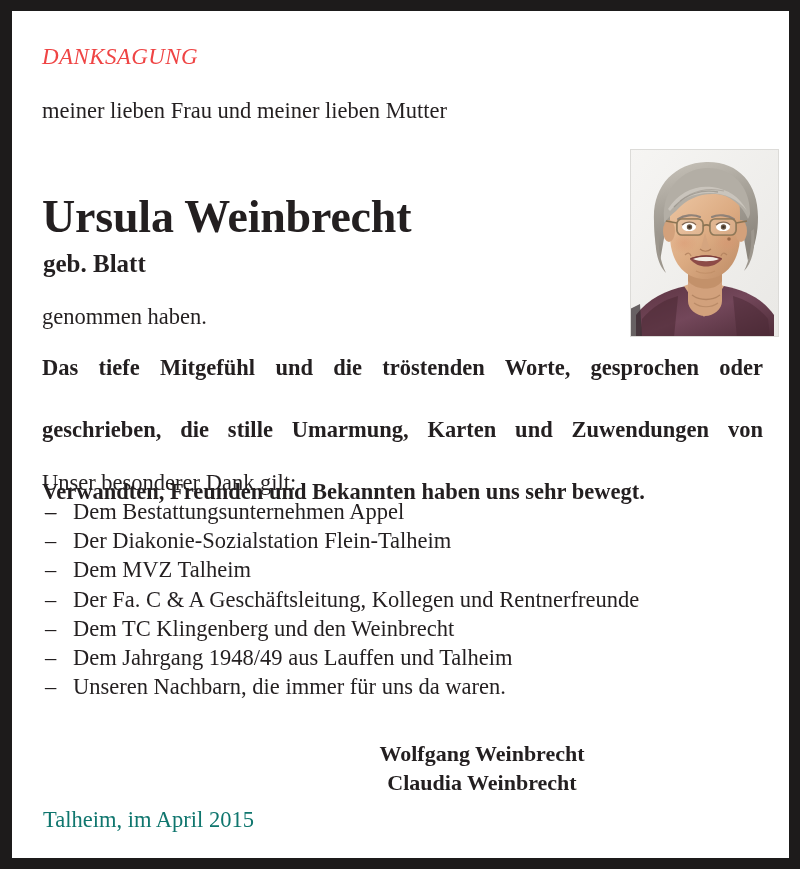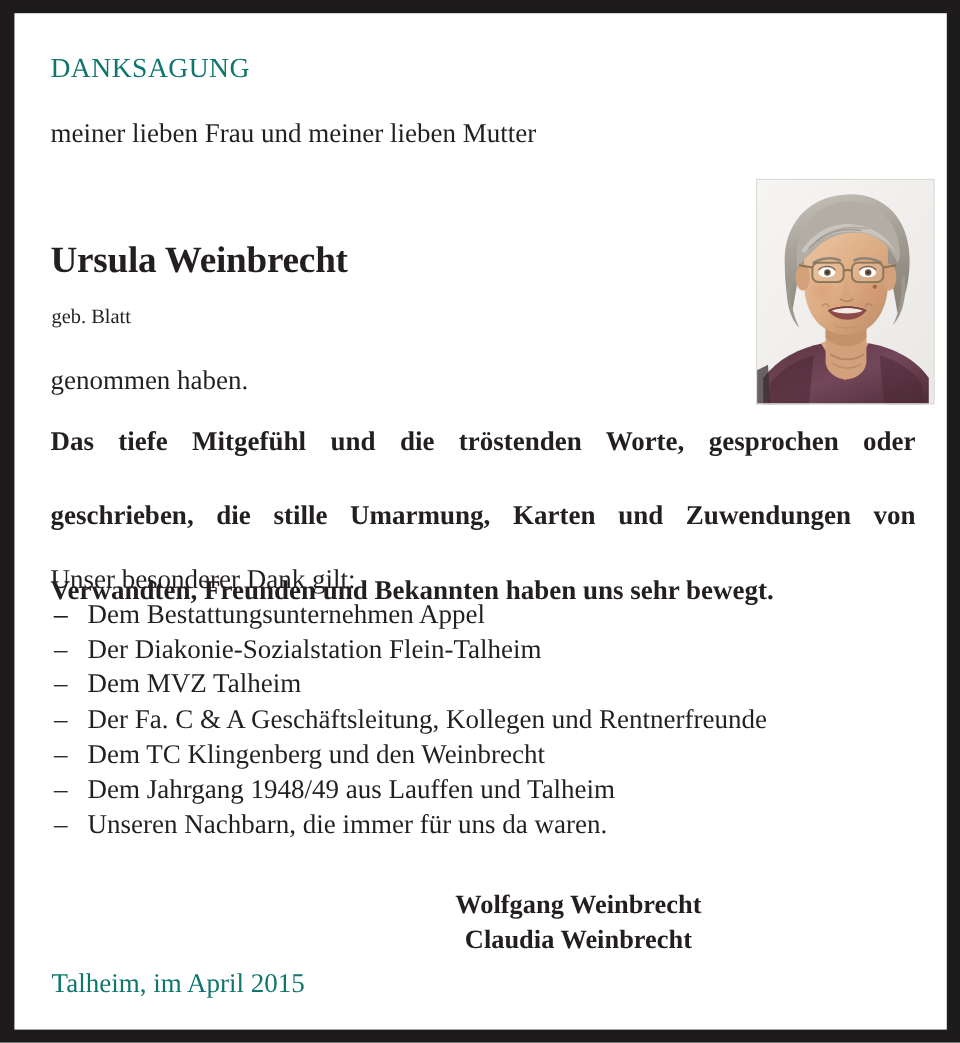--- a/index.html
+++ b/index.html
@@ -43,56 +43,58 @@
   }
 
   
   .kicker {
     position: absolute;
     left: 0;
     top: 33px;
     font-size: 23px;
     line-height: 26px;
     letter-spacing: 0.4px;
-    color: #0f766e;
-    white-space: nowrap;
+    color: #ef4444;
+    white-space: nowrap;
+    font-style: italic;
   }
 
   
   .intro {
     position: absolute;
     left: 0;
     top: 84px;
     width: 620px;
     font-size: 22.5px;
     line-height: 31px;
     color: #231f20;
   }
   .intro .l2 { display: block; }
 
   
   .name {
     position: absolute;
     left: 0;
     top: 182px;
-    font-size: 31px;
+    font-size: 46px;
     line-height: 48px;
     font-weight: bold;
     letter-spacing: -0.2px;
     color: #231f20;
     white-space: nowrap;
   }
   .maiden {
     position: absolute;
     left: 1px;
     top: 240px;
-    font-size: 17px;
+    font-size: 25px;
     line-height: 26px;
     color: #231f20;
     white-space: nowrap;
+    font-weight: bold;
   }
   .tail {
     position: absolute;
     left: 0;
     top: 291px;
     font-size: 22.5px;
     line-height: 30px;
     color: #231f20;
     white-space: nowrap;
   }

